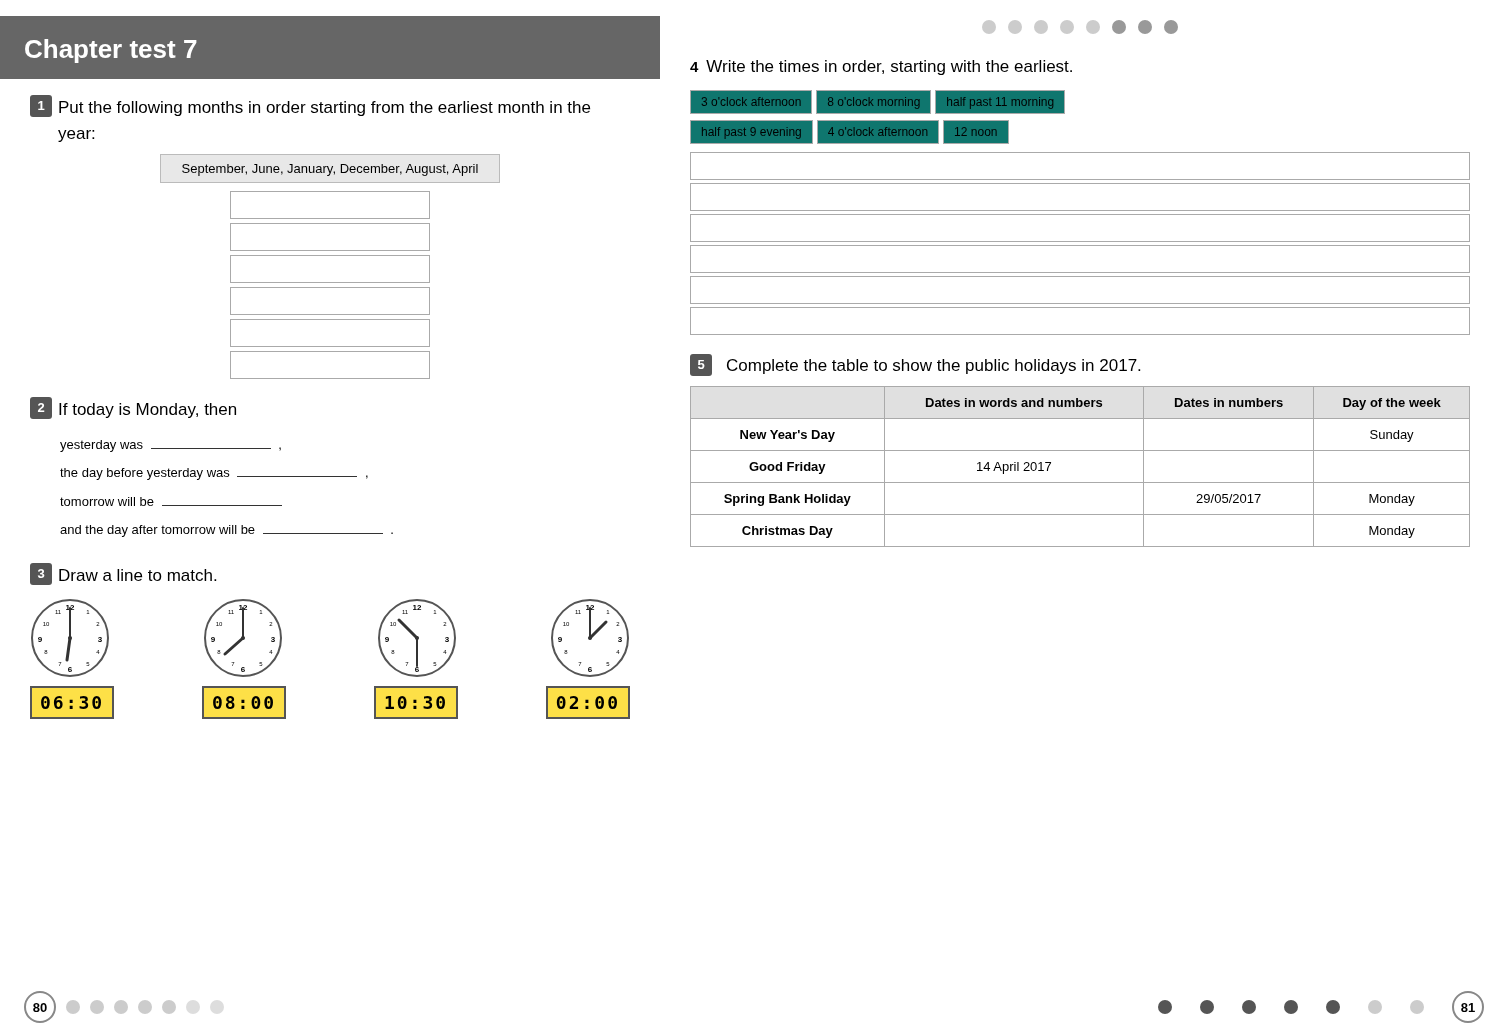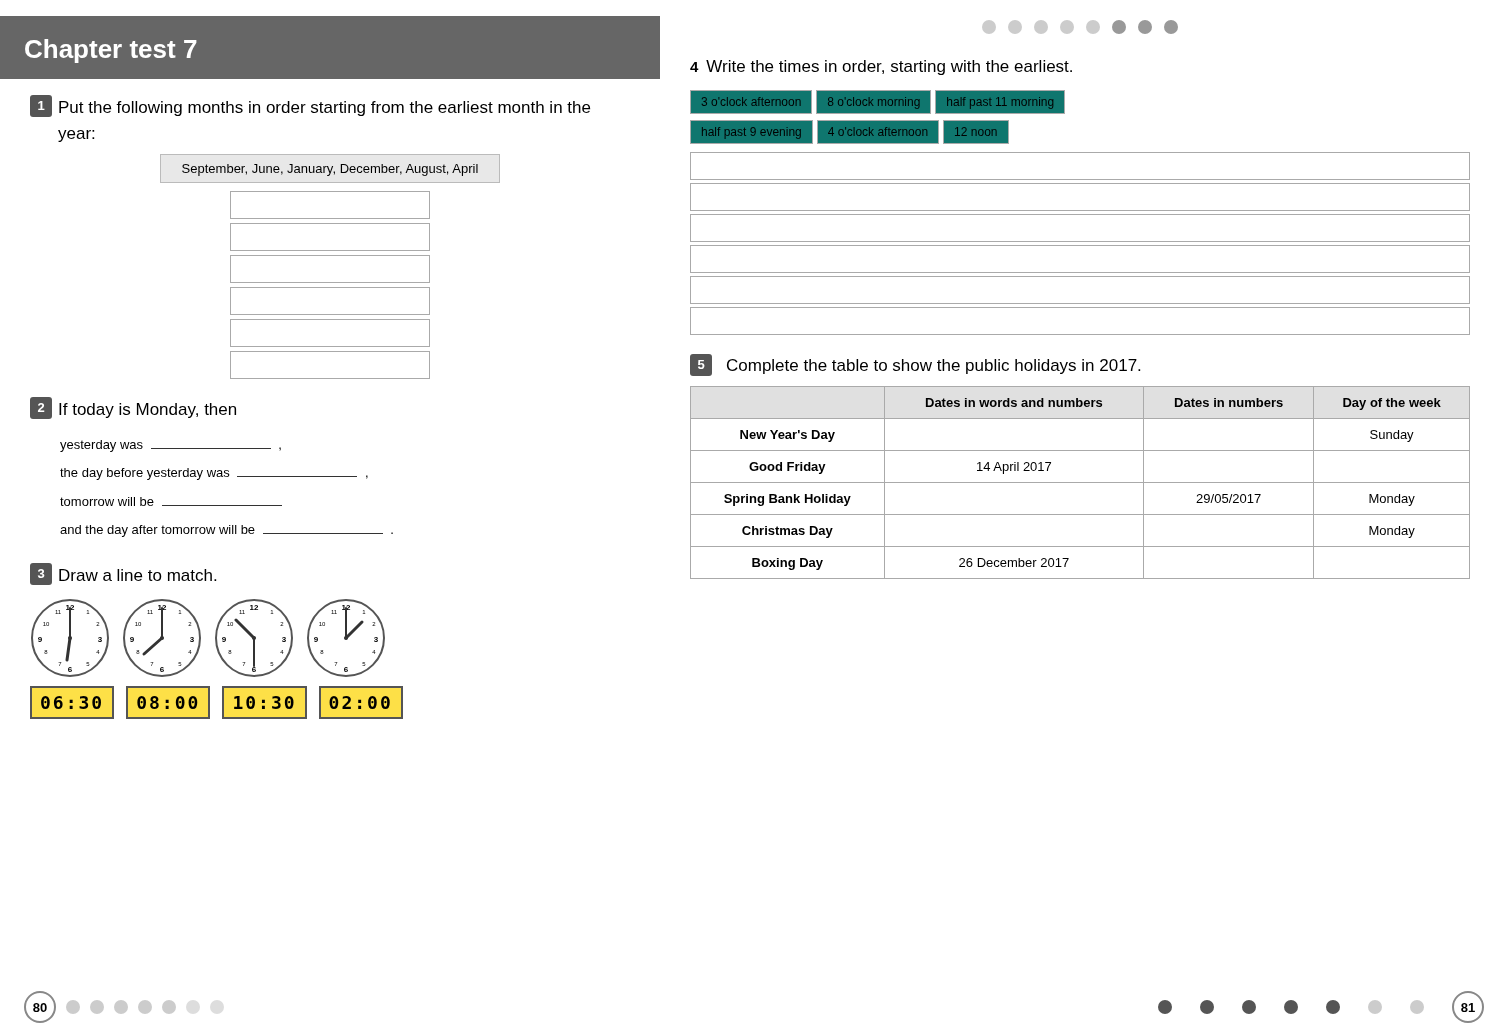--- a/index.html
+++ b/index.html
@@ -100,20 +100,21 @@
       line-height: 2.2;
       font-size: 13px;
     }
 
     
     .clocks-row {
       display: flex;
       gap: 12px;
       margin: 10px 0 8px;
       align-items: center;
+      justify-content: space-between;
     }
     .clock-container {
       display: flex;
       flex-direction: column;
       align-items: center;
       gap: 6px;
     }
     .clock-face {
       width: 80px;
       height: 80px;
@@ -518,26 +519,20 @@
           <td></td>
           <td>29/05/2017</td>
           <td>Monday</td>
         </tr>
         <tr>
           <td>Christmas Day</td>
           <td></td>
           <td></td>
           <td>Monday</td>
         </tr>
-        <tr>
-          <td>Boxing Day</td>
-          <td>26 December 2017</td>
-          <td></td>
-          <td></td>
-        </tr>
       </tbody>
     </table>
   </div>
 
   <div class="right-page-num-row">
     <div class="right-dot active"></div>
     <div class="right-dot active"></div>
     <div class="right-dot active"></div>
     <div class="right-dot active"></div>
     <div class="right-dot active"></div>

